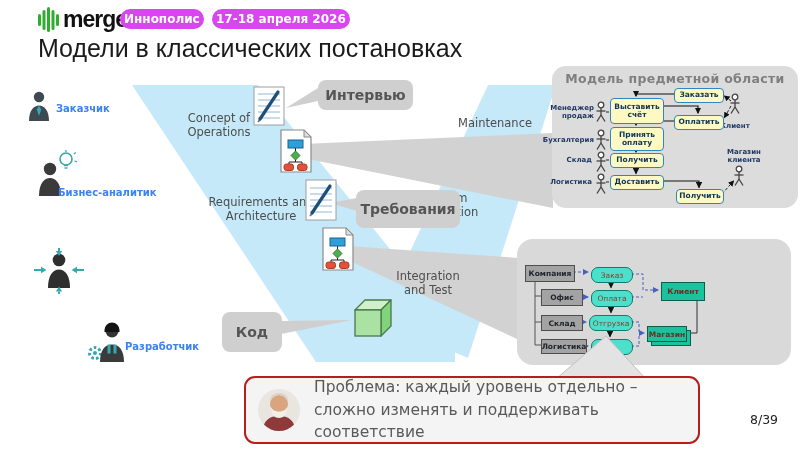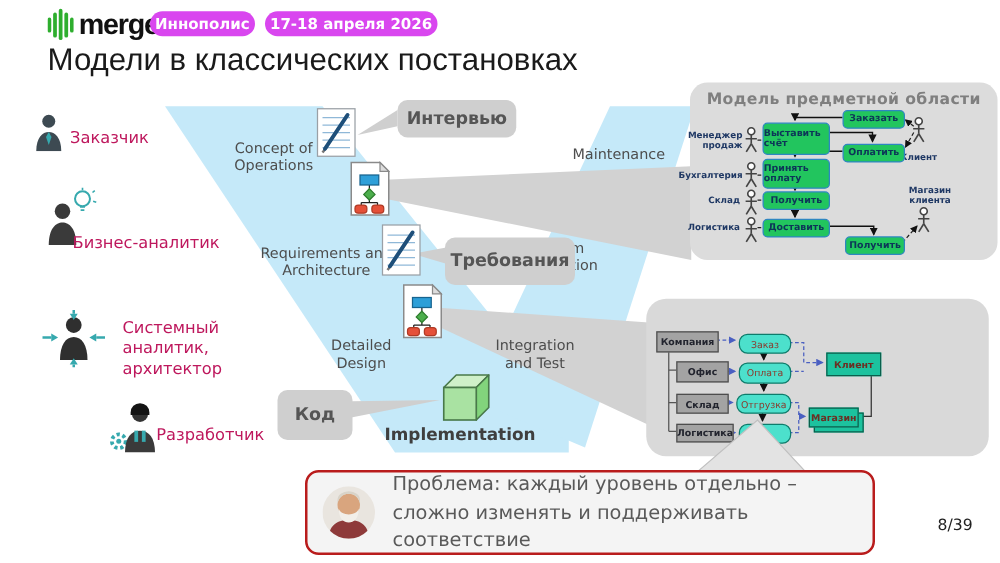--- a/index.html
+++ b/index.html
@@ -8,34 +8,34 @@
   #slide{position:relative;width:800px;height:450px;background:#fff;}
   .abs{position:absolute;}
   
   .logo-wrap{position:absolute;left:38px;top:6px;display:flex;align-items:center;gap:4px;}
   .logo-text{font-family:"Liberation Sans",sans-serif;font-size:23px;font-weight:700;color:#111;letter-spacing:-1px;}
   .pill{position:absolute;top:9px;background:#d946ef;color:#fff;font-size:12px;font-weight:bold;
         padding:3px 4px;border-radius:13px;font-family:"DejaVu Sans",sans-serif;white-space:nowrap;}
   .title{position:absolute;left:38px;top:34px;font-family:"Liberation Sans",sans-serif;
          font-size:25px;color:#1a1a1a;}
   
-  .role-label{position:absolute;color:#be185d;font-weight:normal;font-size:13px;line-height:1.25;z-index:3;}
+  .role-label{position:absolute;color:#3b82f6;font-weight:bold;font-size:10px;line-height:1.25;z-index:3;}
   
   .stage{position:absolute;color:#4d4d4d;font-size:11.5px;text-align:center;line-height:1.2;z-index:3;}
   .stage.bold{font-weight:bold;font-size:13.5px;color:#3f3f3f;}
   
   .callout{position:absolute;background:#cfcfcf;border-radius:8px;color:#555;font-weight:bold;
            font-size:14px;display:flex;align-items:center;justify-content:center;z-index:3;}
   
   .panel{position:absolute;background:#dcdcdc;z-index:2;}
   .panel-title{position:absolute;left:0;right:0;text-align:center;font-weight:bold;
                font-size:12.5px;color:#7f7f7f;letter-spacing:.3px;}
-  .dm-box{position:absolute;background:#22c55e;border:1px solid #2e86c1;border-radius:4px;
+  .dm-box{position:absolute;background:#fef9c3;border:1px solid #2e86c1;border-radius:4px;
           font-size:7.5px;font-weight:bold;color:#0d3558;display:flex;align-items:center;
-          justify-content:center;text-align:left;line-height:1.1;z-index:2;}
+          justify-content:center;text-align:center;line-height:1.1;z-index:2;}
   .dm-actor{position:absolute;font-size:7px;font-weight:bold;color:#1f3864;text-align:right;line-height:1.15;}
   .ap-gray{position:absolute;background:#a3a3a3;border:1px solid #4d4d4d;font-size:7.5px;font-weight:bold;
            color:#22242e;display:flex;align-items:center;justify-content:center;z-index:2;}
   .ap-cyan{position:absolute;background:#4ce0cc;border:1px solid #0e7c6b;border-radius:7px;font-size:7.5px;
            font-weight:normal;color:#8b3a2e;display:flex;align-items:center;justify-content:center;z-index:2;}
   .ap-teal{position:absolute;background:#1cc29e;border:1px solid #0a5f4c;font-size:7.5px;font-weight:bold;
            color:#6b2e22;display:flex;align-items:center;justify-content:center;z-index:2;}
   
   .bubble{position:absolute;left:244px;top:376px;width:452px;height:64px;background:#f4f4f4;
           border:2px solid #b91c1c;border-radius:11px;z-index:5;display:flex;align-items:center;}
@@ -99,37 +99,34 @@
     <path d="M18,40 C18,28 22.5,21.5 29,21.5 C35.5,21.5 40,28 40,40 Z" fill="#2f2f2f"></path>
     <line x1="4" y1="22" x2="11" y2="22" stroke="#36a9ae" stroke-width="2"></line>
       <path d="M11,18.8 L16.5,22 L11,25.2 Z" fill="#36a9ae"></path>
     <line x1="54" y1="22" x2="47" y2="22" stroke="#36a9ae" stroke-width="2"></line>
       <path d="M47,18.8 L41.5,22 L47,25.2 Z" fill="#36a9ae"></path>
     <line x1="29" y1="0" x2="29" y2="3" stroke="#36a9ae" stroke-width="2"></line>
       <path d="M25.8,3 L29,8 L32.2,3 Z" fill="#36a9ae"></path>
     <line x1="29" y1="46" x2="29" y2="43.5" stroke="#36a9ae" stroke-width="2"></line>
       <path d="M25.8,43.5 L29,38.5 L32.2,43.5 Z" fill="#36a9ae"></path>
   </svg>
-  <div class="role-label" style="left:98px;top:255px;width:142px;">Системный аналитик, архитектор</div>
 
   <svg class="icon" style="left:86px;top:320px;" width="44" height="42" viewBox="0 0 44 42">
     <circle cx="9" cy="33" r="5.5" fill="none" stroke="#36a9ae" stroke-width="3" stroke-dasharray="2.6,2.2"></circle>
     <circle cx="9" cy="33" r="2" fill="#36a9ae"></circle>
     <circle cx="26" cy="11" r="6.5" fill="#333"></circle>
     <path d="M18.5,10 A7.5,7.5 0 0 1 33.5,10 L33.5,12 L18.5,12 Z" fill="#141414"></path>
     <path d="M14,42 C14,30 19,24.5 26,24.5 C33,24.5 38,30 38,42 Z" fill="#3a3a3a"></path>
     <rect x="21.5" y="24.5" width="3" height="9" fill="#36a9ae"></rect>
     <rect x="27.5" y="24.5" width="3" height="9" fill="#36a9ae"></rect>
   </svg>
   <div class="role-label" style="left:125px;top:341px;">Разработчик</div>
 
   <div class="stage" style="left:178px;top:112px;width:82px;">Concept of Operations</div>
   <div class="stage" style="left:208px;top:196px;width:106px;">Requirements and Architecture</div>
-  <div class="stage" style="left:258px;top:270px;width:62px;">Detailed Design</div>
-  <div class="stage bold" style="left:300px;top:340px;width:136px;">Implementation</div>
   <div class="stage" style="left:387px;top:270px;width:82px;">Integration and Test</div>
   <div class="stage" style="left:410px;top:192px;width:72px;">System Verification</div>
   <div class="stage" style="left:452px;top:117px;width:86px;">Maintenance</div>
 
   <svg class="icon" style="left:252px;top:86px;" width="34" height="40" viewBox="0 0 34 40">
     <rect x="2" y="1" width="30" height="38" fill="#fff" stroke="#9aa0a6"></rect>
     <g stroke="#8fb8d8" stroke-width="1">
         <line x1="6" y1="8" x2="28" y2="8"></line>
         <line x1="6" y1="14" x2="28" y2="14"></line>
         <line x1="6" y1="20" x2="28" y2="20"></line>

